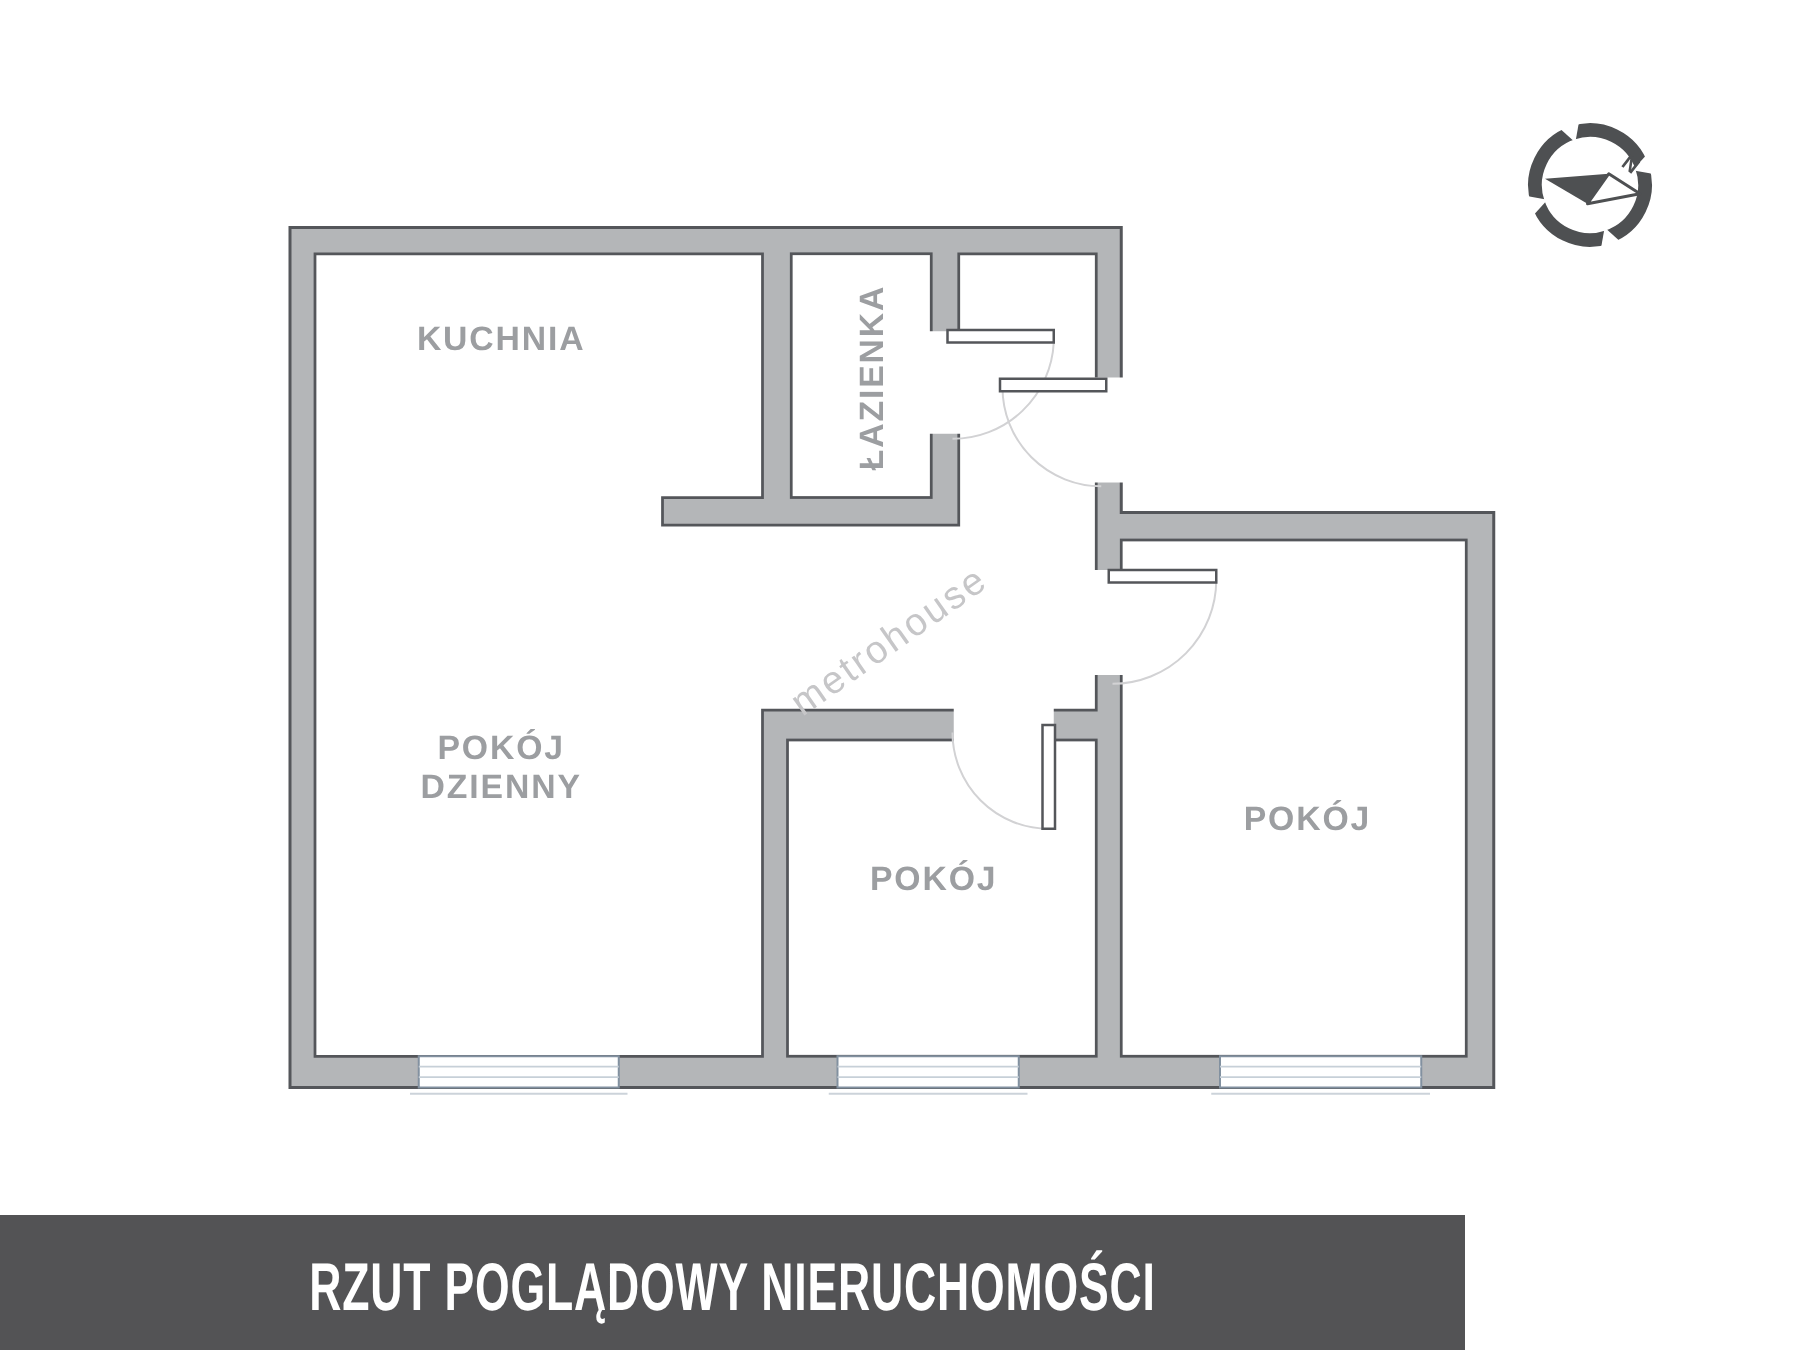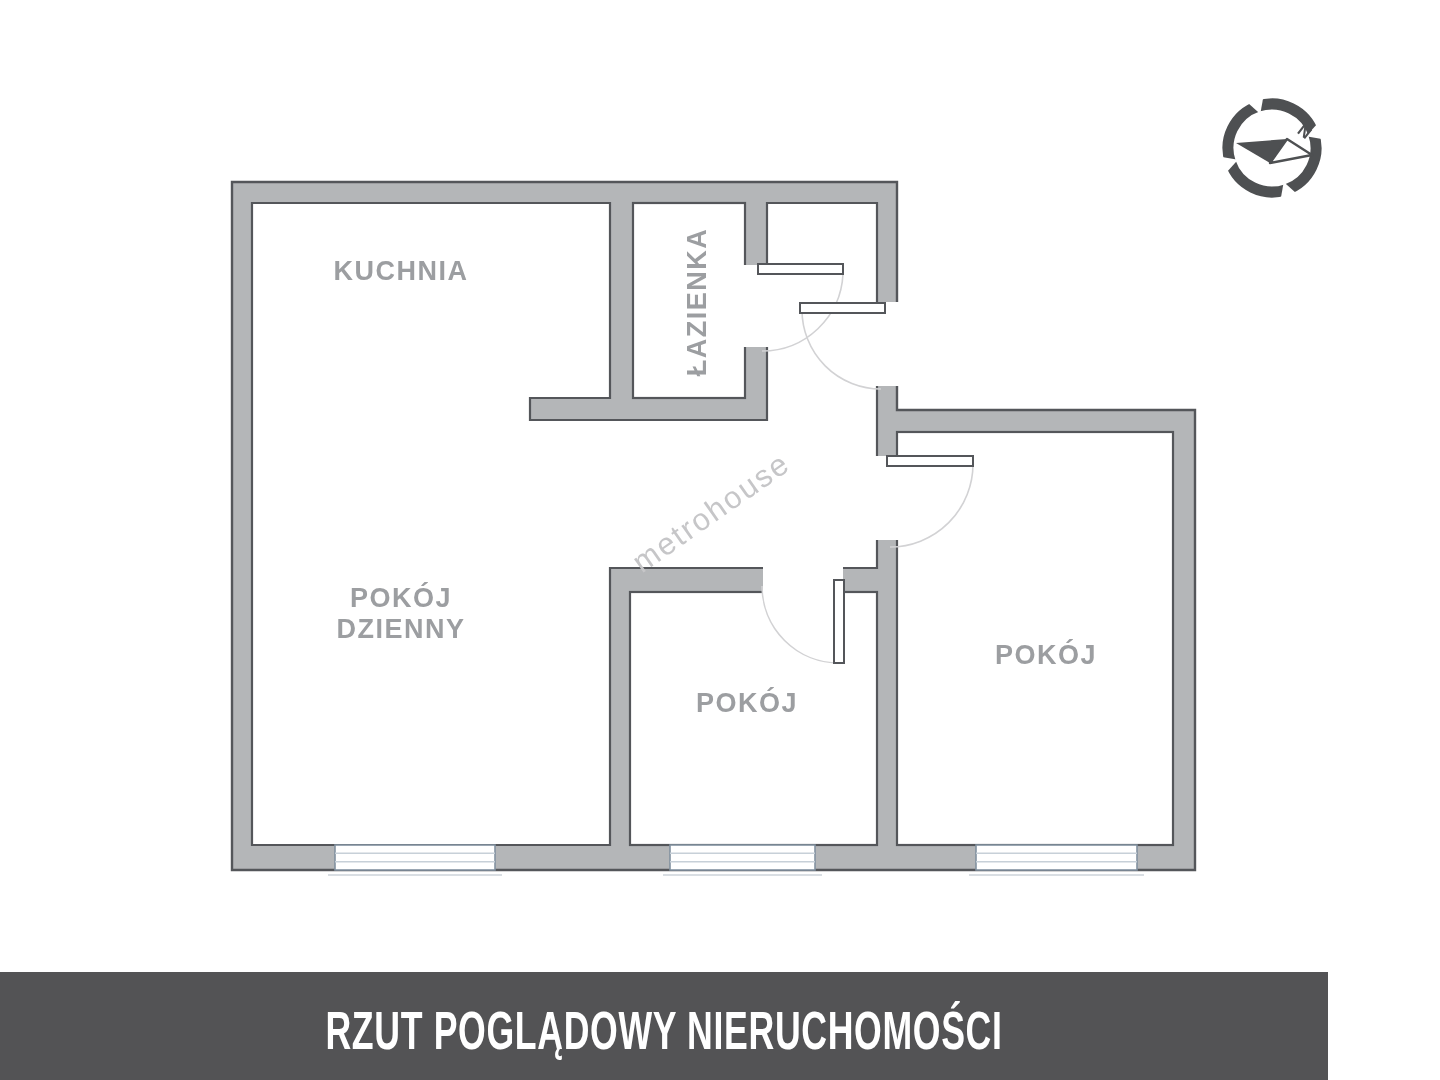--- a/index.html
+++ b/index.html
@@ -19,21 +19,21 @@
   .win-line    { stroke:#c7d0d8; stroke-width:1.4; }
   .win-sill    { stroke:#ccd3da; stroke-width:1.6; }
   .room-label  { fill:#9c9ea1; font-weight:bold; font-size:27px; letter-spacing:1.5px; text-anchor:middle; }
   .watermark   { fill:#c6c6c8; font-size:31px; letter-spacing:2px; text-anchor:middle; }
   .compass-ring   { fill:none; stroke:#4e5052; stroke-width:11; }
   .compass-notch  { fill:#ffffff; stroke:none; }
   .compass-dark   { fill:#4e5052; stroke:none; }
   .compass-light  { fill:#ffffff; stroke:#4e5052; stroke-width:2.4; stroke-linejoin:round; }
   .compass-n      { fill:#4e5052; font-size:17px; font-weight:bold; text-anchor:middle; }
   .footer-bar {
-    position:absolute; left:0; top:972px; width:1328px; height:108px;
+    position:absolute; left:0; top:972px; width:1172px; height:108px;
     background:#535355; display:flex; align-items:center; justify-content:center;
   }
   .footer-title {
     color:#ffffff; font-size:54px; font-weight:bold; letter-spacing:1px;
     white-space:nowrap; transform:scaleX(0.66); position:relative; top:4px;
   }
 </style>
 </head>
 <body>
 

